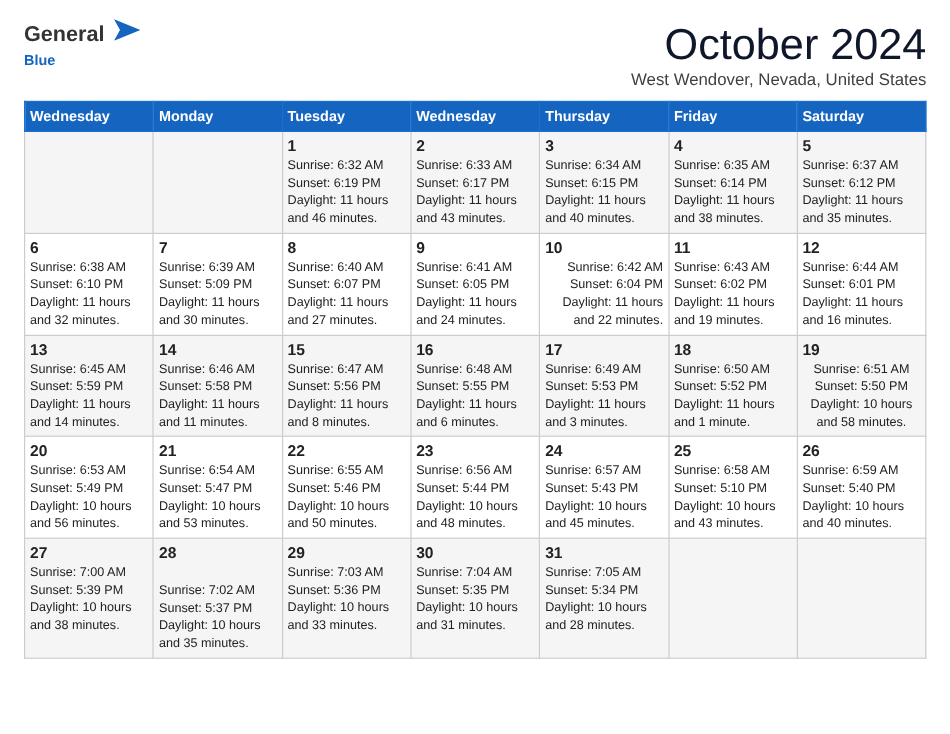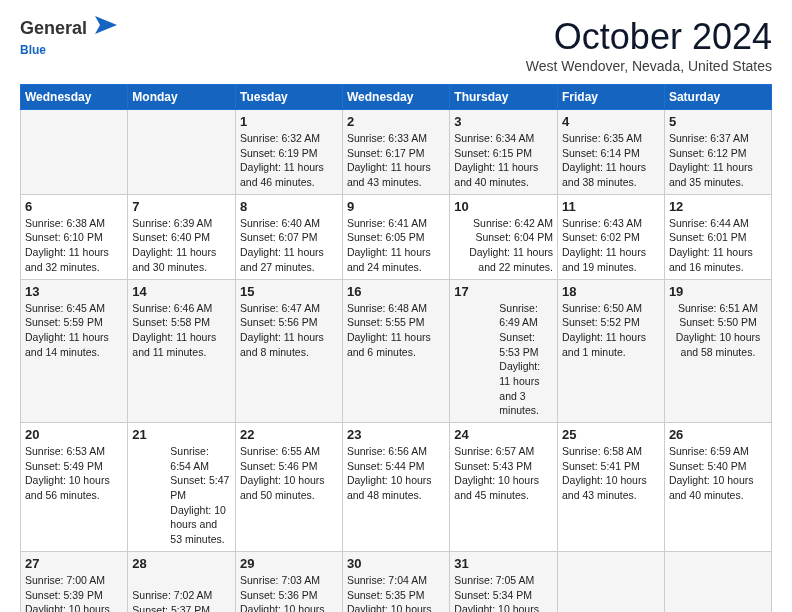--- a/index.html
+++ b/index.html
@@ -115,21 +115,21 @@
         <tr>
           <td>
             <span class="day-num">6</span>
             <div class="day-info" style="white-space: pre-line;">Sunrise: 6:38 AM
 Sunset: 6:10 PM
 Daylight: 11 hours and 32 minutes.</div>
           </td>
           <td>
             <span class="day-num">7</span>
             <div class="day-info" style="white-space: pre-line;">Sunrise: 6:39 AM
-Sunset: 6:40 PM
+Sunset: 5:09 PM
 Daylight: 11 hours and 30 minutes.</div>
           </td>
           <td>
             <span class="day-num">8</span>
             <div class="day-info" style="white-space: pre-line;">Sunrise: 6:40 AM
 Sunset: 6:07 PM
 Daylight: 11 hours and 27 minutes.</div>
           </td>
           <td>
             <span class="day-num">9</span>
@@ -176,21 +176,21 @@
 Daylight: 11 hours and 8 minutes.</div>
           </td>
           <td>
             <span class="day-num">16</span>
             <div class="day-info" style="white-space: pre-line;">Sunrise: 6:48 AM
 Sunset: 5:55 PM
 Daylight: 11 hours and 6 minutes.</div>
           </td>
           <td>
             <span class="day-num">17</span>
-            <div class="day-info" style="white-space: pre-line; margin-left: 45px;">Sunrise: 6:49 AM
+            <div class="day-info" style="white-space: pre-line;">Sunrise: 6:49 AM
 Sunset: 5:53 PM
 Daylight: 11 hours and 3 minutes.</div>
           </td>
           <td>
             <span class="day-num">18</span>
             <div class="day-info" style="white-space: pre-line;">Sunrise: 6:50 AM
 Sunset: 5:52 PM
 Daylight: 11 hours and 1 minute.</div>
           </td>
           <td>
@@ -202,21 +202,21 @@
         </tr>
         <tr>
           <td>
             <span class="day-num">20</span>
             <div class="day-info" style="white-space: pre-line;">Sunrise: 6:53 AM
 Sunset: 5:49 PM
 Daylight: 10 hours and 56 minutes.</div>
           </td>
           <td>
             <span class="day-num">21</span>
-            <div class="day-info" style="white-space: pre-line; margin-left: 38px;">Sunrise: 6:54 AM
+            <div class="day-info" style="white-space: pre-line;">Sunrise: 6:54 AM
 Sunset: 5:47 PM
 Daylight: 10 hours and 53 minutes.</div>
           </td>
           <td>
             <span class="day-num">22</span>
             <div class="day-info" style="white-space: pre-line;">Sunrise: 6:55 AM
 Sunset: 5:46 PM
 Daylight: 10 hours and 50 minutes.</div>
           </td>
           <td>
@@ -227,21 +227,21 @@
           </td>
           <td>
             <span class="day-num">24</span>
             <div class="day-info" style="white-space: pre-line;">Sunrise: 6:57 AM
 Sunset: 5:43 PM
 Daylight: 10 hours and 45 minutes.</div>
           </td>
           <td>
             <span class="day-num">25</span>
             <div class="day-info" style="white-space: pre-line;">Sunrise: 6:58 AM
-Sunset: 5:41 PM
+Sunset: 5:10 PM
 Daylight: 10 hours and 43 minutes.</div>
           </td>
           <td>
             <span class="day-num">26</span>
             <div class="day-info" style="white-space: pre-line;">Sunrise: 6:59 AM
 Sunset: 5:40 PM
 Daylight: 10 hours and 40 minutes.</div>
           </td>
         </tr>
         <tr>

